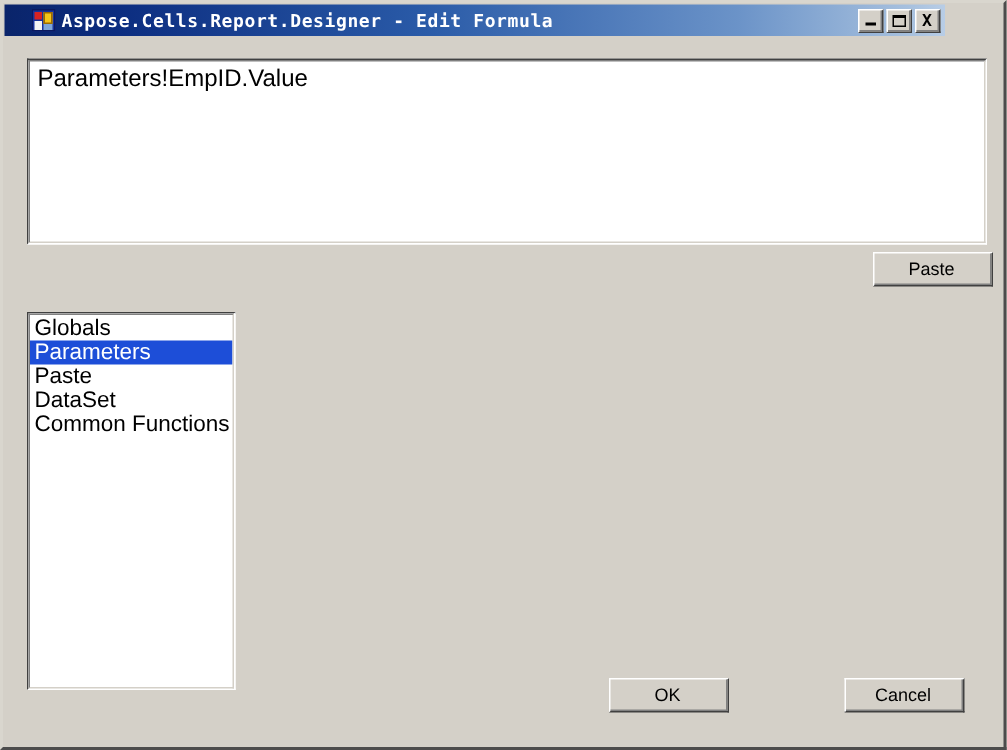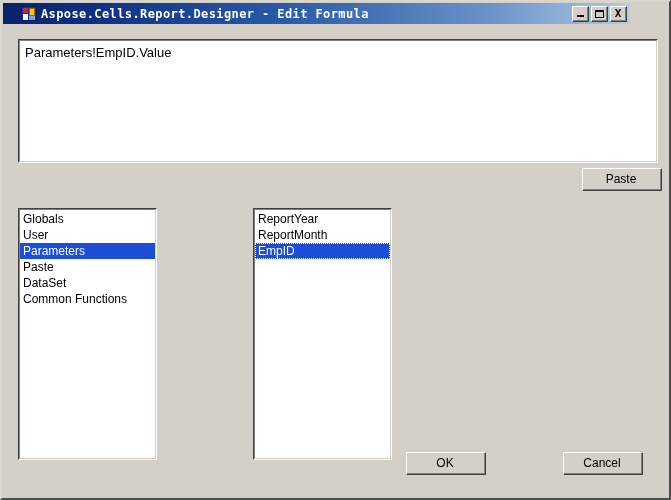--- a/index.html
+++ b/index.html
@@ -159,21 +159,21 @@
   
   #formula-box {
     left: 15px; top: 14px;
     width: 640px; height: 124px;
   }
   #formula-text {
     position: absolute;
     left: 3px; top: 2px;
     right: 2px;
     font-family: "Liberation Sans", sans-serif;
-    font-size: 13px;
+    font-size: 16px;
     color: #000;
     white-space: pre-wrap;
     line-height: 16px;
     background: transparent;
     border: none;
     outline: none;
     resize: none;
     width: calc(100% - 6px);
     height: calc(100% - 6px);
     overflow: hidden;
@@ -214,21 +214,21 @@
   #btn-ok     { left: 403px; top: 427px; width: 80px; height: 23px; }
   #btn-cancel { left: 560px; top: 427px; width: 80px; height: 23px; }
 
   
   #list-categories { left: 15px; top: 183px; width: 139px; height: 252px; }
   #list-items      { left: 250px; top: 183px; width: 139px; height: 252px; }
 
   .listbox .inner { padding: 1px 0 0 0; }
   .lb-item {
     font-family: "Liberation Sans", sans-serif;
-    font-size: 12px;
+    font-size: 15px;
     line-height: 16px;
     height: 16px;
     color: #000;
     padding-left: 3px;
     white-space: nowrap;
     cursor: default;
     box-sizing: border-box;
   }
   .lb-item.selected {
     background: #1d4ed8;
@@ -274,35 +274,27 @@
       </div>
     </div>
 
     <button id="btn-paste" class="btn">
       <span>Paste</span>
     </button>
 
     <div id="list-categories" class="sunken listbox">
       <div class="inner" id="cat-inner">
           <div class="lb-item">Globals</div>
-          <div class="lb-item">User</div>
           <div class="lb-item selected">Parameters</div>
           <div class="lb-item">Paste</div>
           <div class="lb-item">DataSet</div>
           <div class="lb-item">Common Functions</div>
         </div>
     </div>
 
-    <div id="list-items" class="sunken listbox">
-      <div class="inner" id="item-inner">
-          <div class="lb-item">ReportYear</div>
-          <div class="lb-item">ReportMonth</div>
-          <div class="lb-item selected focused">EmpID</div>
-        </div>
-    </div>
 
     <button id="btn-ok" class="btn">
       <span>OK</span>
     </button>
     <button id="btn-cancel" class="btn">
       <span>Cancel</span>
     </button>
 
   </div>
 </div>

